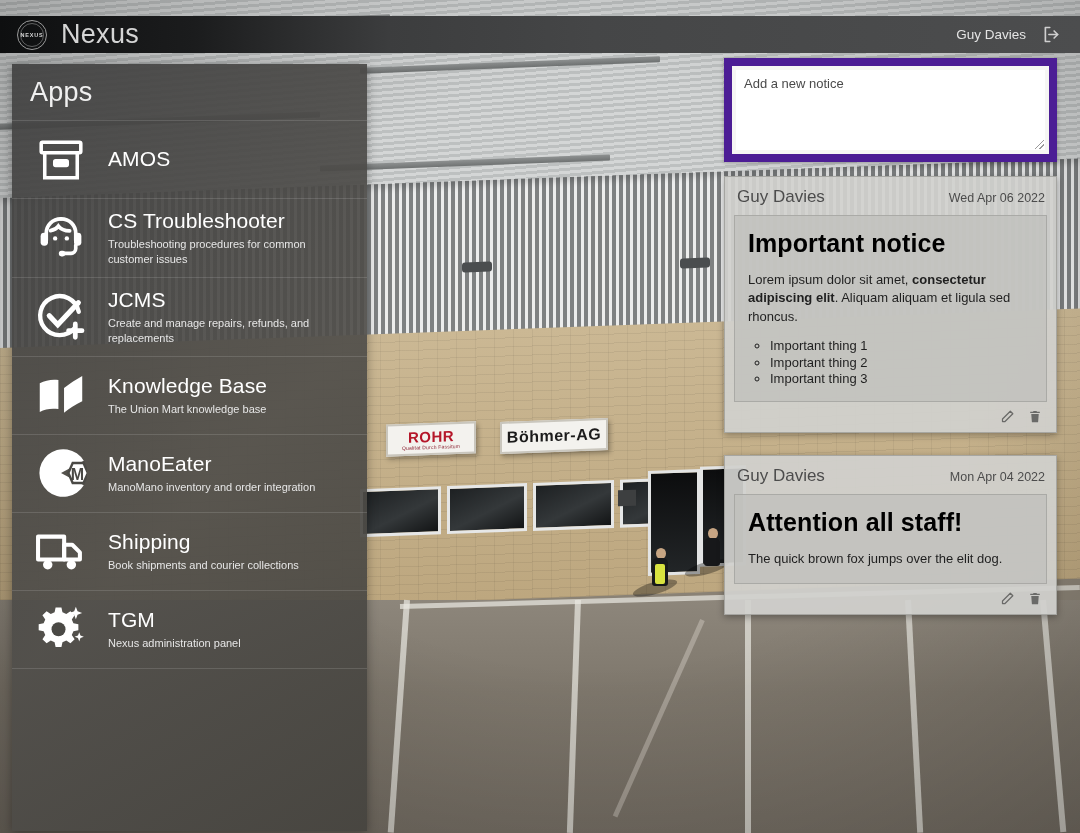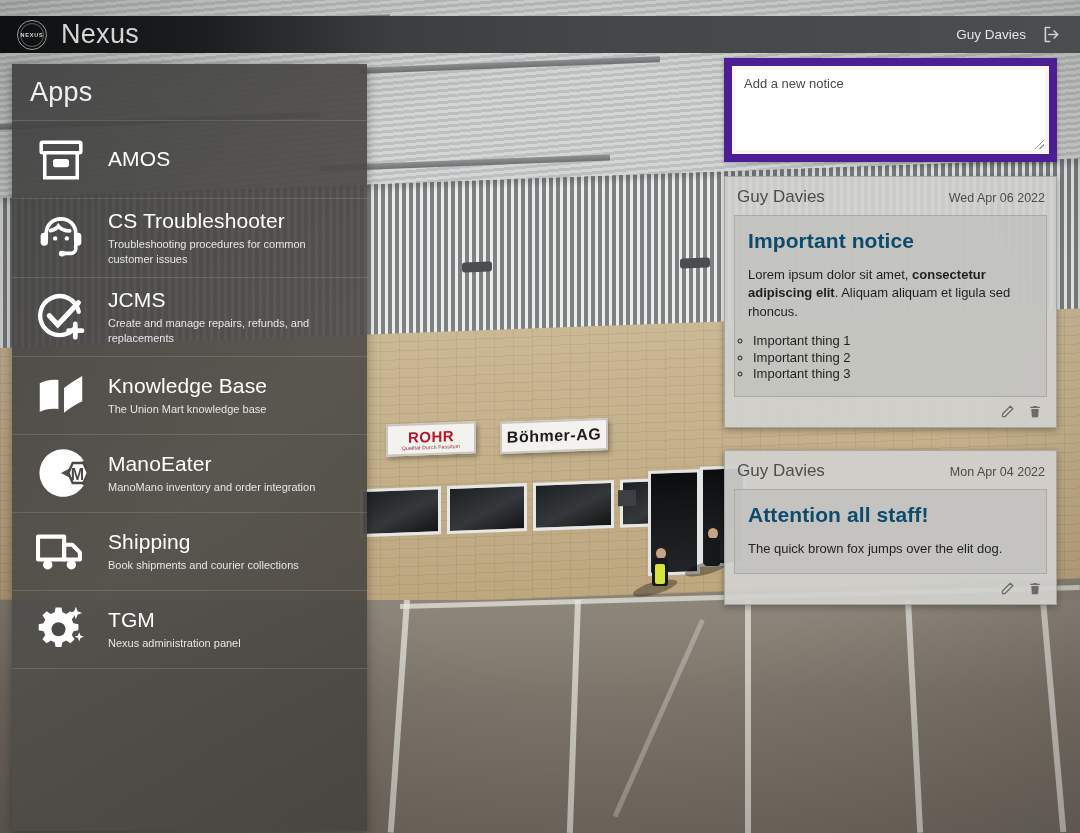--- a/index.html
+++ b/index.html
@@ -314,35 +314,35 @@
   .notice-date {
     font-size: 12.5px;
     color: #4c4c4c;
   }
   .notice-body {
     background: rgba(192,192,188,.78);
     border: 1px solid rgba(150,150,146,.55);
     padding: 13px 13px 14px 13px;
   }
   .notice-title {
-    font-size: 21px;
+    font-size: 25px;
     font-weight: 700;
-    color: #0c4a6e;
+    color: #000000;
     margin-bottom: 13px;
     letter-spacing: .1px;
   }
   .notice-para {
     font-size: 13px;
     color: #1f1f1f;
     line-height: 1.42;
   }
   .notice-para b { font-weight: 700; }
   .notice-list {
     list-style: circle;
-    margin: 12px 0 0 5px;
+    margin: 12px 0 0 22px;
   }
   .notice-list li {
     font-size: 13px;
     color: #1f1f1f;
     line-height: 1.25;
   }
   .notice-actions {
     display: flex;
     justify-content: flex-end;
     align-items: center;

